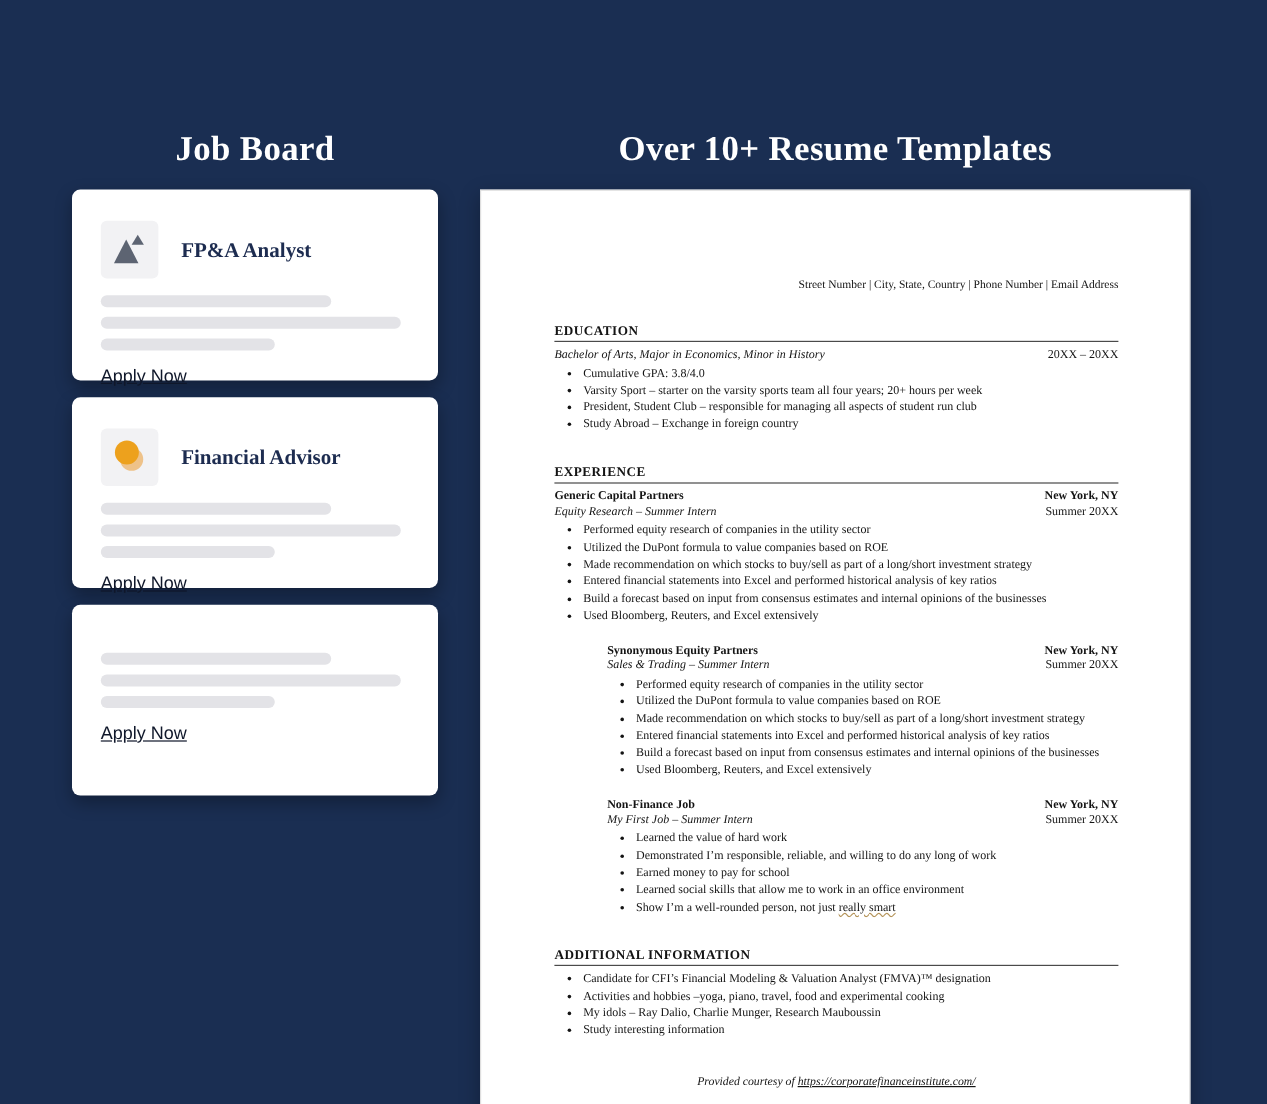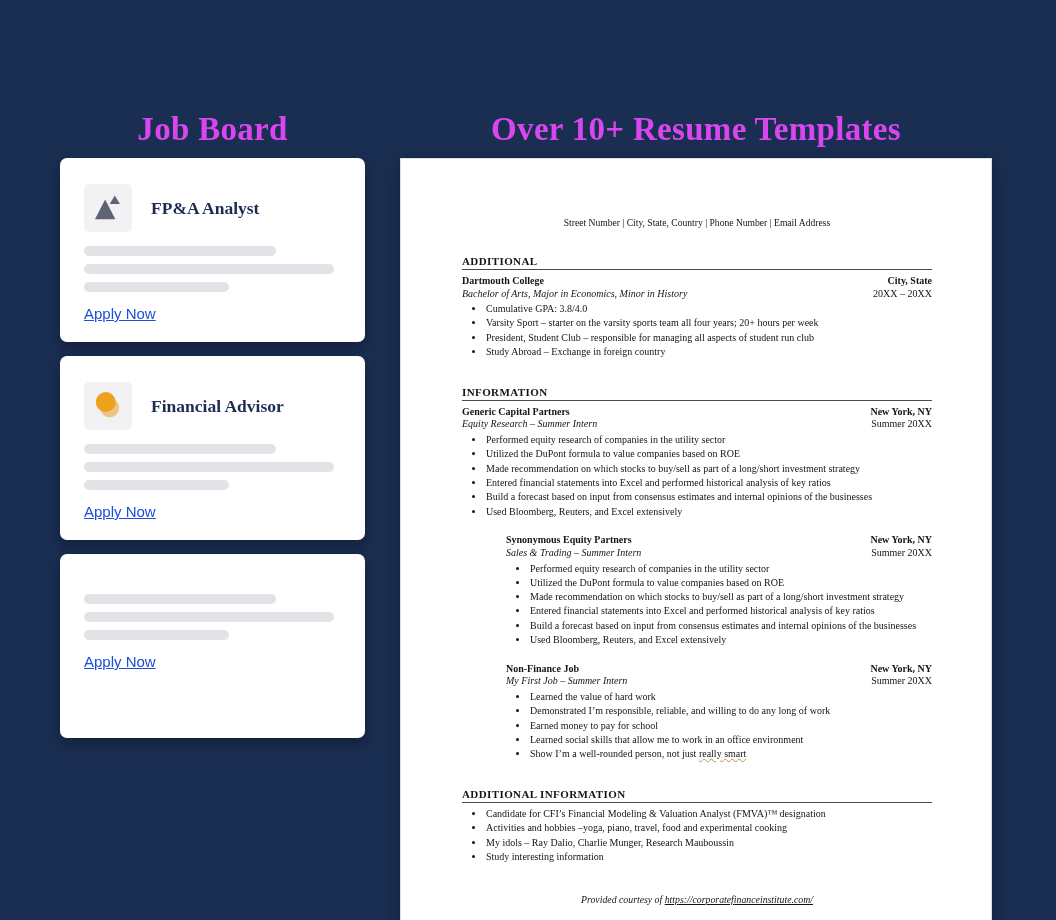--- a/index.html
+++ b/index.html
@@ -7,75 +7,75 @@
     width: 1056px; height: 920px;
     background: #1a2e52;
     position: relative;
     overflow: hidden;
     font-family: "Liberation Sans", sans-serif;
   }
 
   
   .section-title {
     position: absolute; top: 84px;
-    color: #d946ef;
+    color: #ffffff;
     font-family: "Liberation Serif", serif;
-    font-weight: 700; font-size: 33px;
+    font-weight: 700; font-size: 29px;
     text-align: center; letter-spacing: 0.3px;
   }
   .title-jobs { left: 60px; width: 305px; }
   .title-templates { left: 400px; width: 592px; font-family: Liberation Serif, serif; }
 
   
   .cards {
     position: absolute; left: 60px; top: 158px; width: 305px;
     display: flex; flex-direction: column; gap: 14px;
   }
   .card {
     background: #ffffff; border-radius: 7px;
-    height: 184px; box-sizing: border-box;
+    height: 159px; box-sizing: border-box;
     padding: 26px 24px 0 24px;
     box-shadow: 0 6px 14px rgba(0,0,0,0.30);
   }
   .card-head { display: flex; align-items: center; gap: 19px; }
   .icon-tile {
     width: 48px; height: 48px; flex: 0 0 48px;
     background: #f2f2f4; border-radius: 5px;
     display: flex; align-items: center; justify-content: center;
   }
   .job-title {
     font-family: "Liberation Serif", serif;
     font-weight: 700; font-size: 17.5px; color: #1d2c50;
   }
   .bars { margin-top: 14px; }
   .bar { height: 10px; border-radius: 5px; background: #e3e3e7; margin-bottom: 8px; }
   .bar-1 { width: 192px; }
   .bar-2 { width: 250px; }
   .bar-3 { width: 145px; }
   .apply {
     display: inline-block; margin-top: 5px;
-    font-size: 15px; color: #1d4ed8;
+    font-size: 15px; color: #0f172a;
     text-decoration: underline; cursor: pointer;
   }
 
   
   .resume-page {
     position: absolute; left: 400px; top: 158px;
     width: 592px; height: 790px;
     background: #ffffff;
     border: 1px solid #dedede; box-sizing: border-box;
     box-shadow: 0 5px 16px rgba(0,0,0,0.30);
   }
   .r-inner {
     padding: 57px 59px 0 61px;
     font-family: "Liberation Serif", serif;
     color: #141414;
   }
   .r-name { font-size: 17.5px; font-weight: 700; text-align: center; line-height: 1.1; }
-  .r-contact { font-size: 9.6px; text-align: center; margin-top: 1px; }
+  .r-contact { font-size: 9.6px; text-align: right; margin-top: 16px; }
 
   .r-section { margin-top: 27px; }
   .r-sec-heading {
     font-size: 11px; font-weight: 700; letter-spacing: 0.4px;
     border-bottom: 1px solid #4a4a4a; padding-bottom: 2px;
   }
   .r-entry { margin-top: 5px; }
   .r-entry + .r-entry { margin-top: 16px; margin-left: 44px; }
   .r-row { display: flex; justify-content: space-between; font-size: 10px; line-height: 1.26; }
   .r-org, .r-loc { font-weight: 700; }
@@ -150,41 +150,37 @@
   </div>
 
 </div>
 
 <div class="resume-page">
   <div class="r-inner">
 
     <div class="r-contact">Street Number | City, State, Country | Phone Number | Email Address</div>
 
     <div class="r-section">
-      <div class="r-sec-heading">ADDITIONAL</div>
-      <div class="r-entry">
-        <div class="r-row">
-          <span class="r-org">Dartmouth College</span>
-          <span class="r-loc">City, State</span>
-        </div>
+      <div class="r-sec-heading">EDUCATION</div>
+      <div class="r-entry">
         <div class="r-row">
           <span class="r-role">Bachelor of Arts, Major in Economics, Minor in History</span>
           <span class="r-dates">20XX – 20XX</span>
         </div>
         <ul class="r-bullets">
           <li>Cumulative GPA: 3.8/4.0</li>
           <li>Varsity Sport – starter on the varsity sports team all four years; 20+ hours per week</li>
           <li>President, Student Club – responsible for managing all aspects of student run club</li>
           <li>Study Abroad – Exchange in foreign country</li>
         </ul>
       </div>
     </div>
 
     <div class="r-section">
-      <div class="r-sec-heading">INFORMATION</div>
+      <div class="r-sec-heading">EXPERIENCE</div>
 
       <div class="r-entry">
         <div class="r-row">
           <span class="r-org">Generic Capital Partners</span>
           <span class="r-loc">New York, NY</span>
         </div>
         <div class="r-row">
           <span class="r-role">Equity Research – Summer Intern</span>
           <span class="r-dates">Summer 20XX</span>
         </div>

